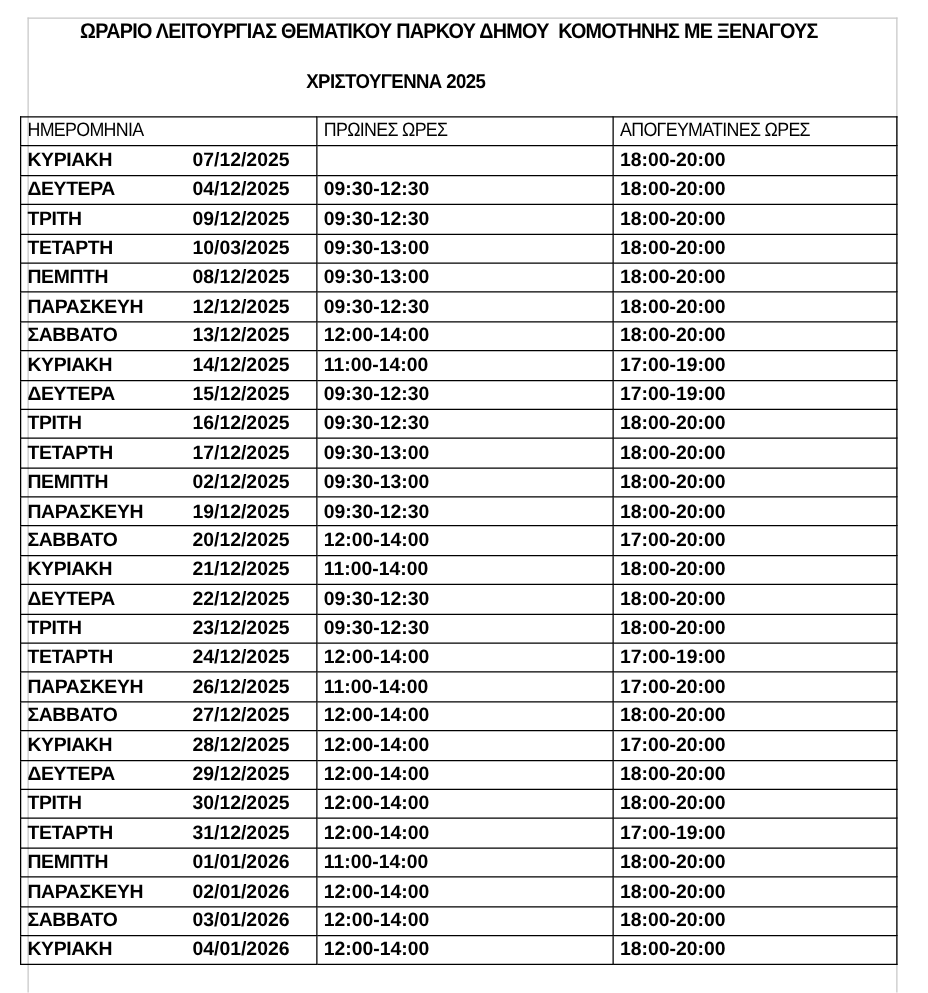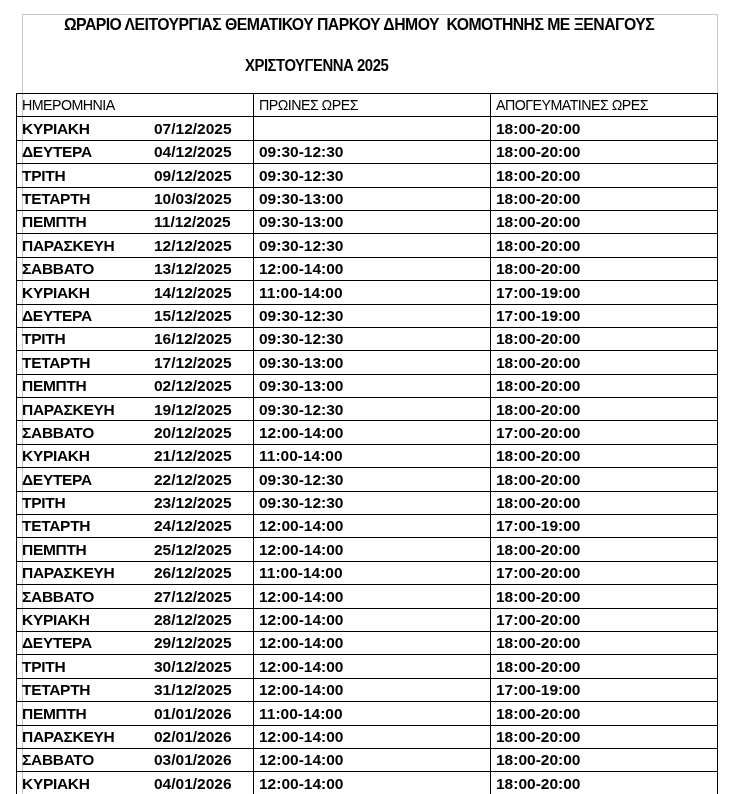--- a/index.html
+++ b/index.html
@@ -125,21 +125,21 @@
         <td><span class="day">ΤΡΙΤΗ</span><span class="date">09/12/2025</span></td>
         <td>09:30-12:30</td>
         <td>18:00-20:00</td>
       </tr>
       <tr>
         <td><span class="day">ΤΕΤΑΡΤΗ</span><span class="date">10/03/2025</span></td>
         <td>09:30-13:00</td>
         <td>18:00-20:00</td>
       </tr>
       <tr>
-        <td><span class="day">ΠΕΜΠΤΗ</span><span class="date">11/12/2025</span></td>
+        <td><span class="day">ΠΕΜΠΤΗ</span><span class="date">08/12/2025</span></td>
         <td>09:30-13:00</td>
         <td>18:00-20:00</td>
       </tr>
       <tr>
         <td><span class="day">ΠΑΡΑΣΚΕΥΗ</span><span class="date">12/12/2025</span></td>
         <td>09:30-12:30</td>
         <td>18:00-20:00</td>
       </tr>
       <tr>
         <td><span class="day">ΣΑΒΒΑΤΟ</span><span class="date">13/12/2025</span></td>
@@ -193,25 +193,20 @@
       </tr>
       <tr>
         <td><span class="day">ΤΡΙΤΗ</span><span class="date">23/12/2025</span></td>
         <td>09:30-12:30</td>
         <td>18:00-20:00</td>
       </tr>
       <tr>
         <td><span class="day">ΤΕΤΑΡΤΗ</span><span class="date">24/12/2025</span></td>
         <td>12:00-14:00</td>
         <td>17:00-19:00</td>
-      </tr>
-      <tr>
-        <td><span class="day">ΠΕΜΠΤΗ</span><span class="date">25/12/2025</span></td>
-        <td>12:00-14:00</td>
-        <td>18:00-20:00</td>
       </tr>
       <tr>
         <td><span class="day">ΠΑΡΑΣΚΕΥΗ</span><span class="date">26/12/2025</span></td>
         <td>11:00-14:00</td>
         <td>17:00-20:00</td>
       </tr>
       <tr>
         <td><span class="day">ΣΑΒΒΑΤΟ</span><span class="date">27/12/2025</span></td>
         <td>12:00-14:00</td>
         <td>18:00-20:00</td>

